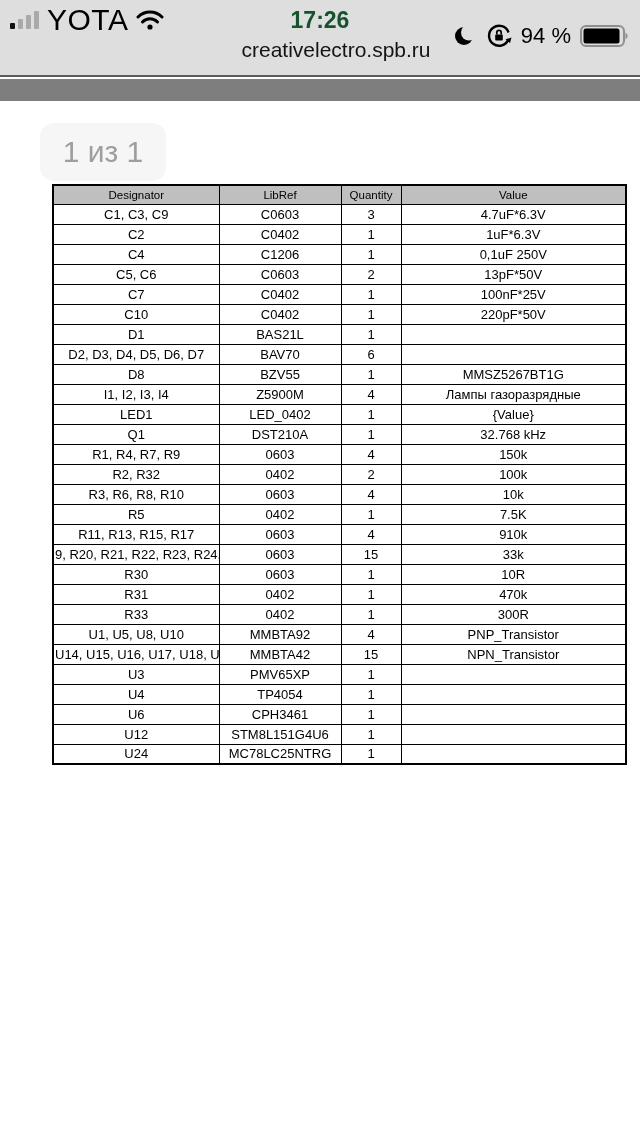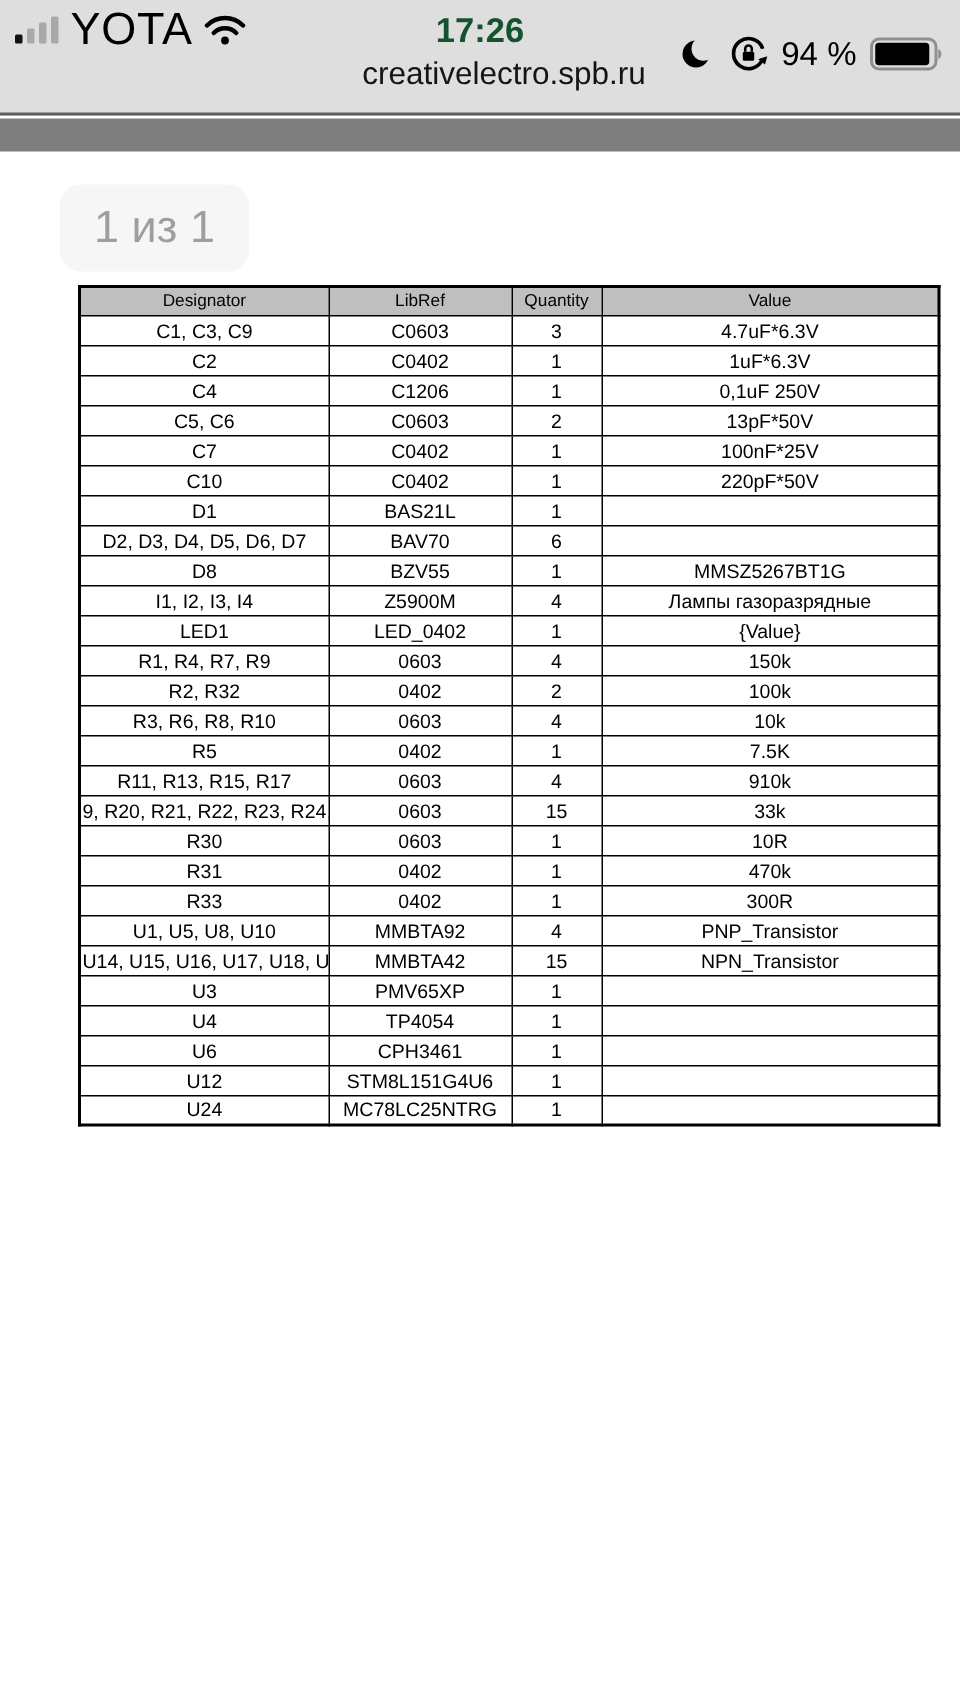--- a/index.html
+++ b/index.html
@@ -35,21 +35,21 @@
 
   
   .pager-badge {
     position: absolute; left: 40px; top: 123px; width: 126px; height: 58px;
     background: #f6f6f6; border-radius: 14px; z-index: 3;
     display: flex; align-items: center; justify-content: center;
     font-size: 30px; color: #9e9e9e;
   }
 
   
-  .bom-wrap { position: absolute; left: 52px; top: 190px; z-index: 1; border-radius: 10px; }
+  .bom-wrap { position: absolute; left: 52px; top: 184px; z-index: 1; border-radius: 10px; }
   table.bom {
     border-collapse: collapse; table-layout: fixed; width: 573px;
     border: 2px solid #000;
     font-family: "Liberation Sans", sans-serif;
   }
   table.bom col.c-designator { width: 166px; }
   table.bom col.c-libref     { width: 122px; }
   table.bom col.c-quantity   { width: 60px; }
   table.bom col.c-value      { width: 225px; }
   table.bom th {
@@ -196,20 +196,26 @@
             <td>4</td>
             <td>Лампы газоразрядные</td>
           </tr>
           <tr>
             <td>LED1</td>
             <td>LED_0402</td>
             <td>1</td>
             <td>{Value}</td>
           </tr>
           <tr>
+            <td>Q1</td>
+            <td>DST210A</td>
+            <td>1</td>
+            <td>32.768 kHz</td>
+          </tr>
+          <tr>
             <td>R1, R4, R7, R9</td>
             <td>0603</td>
             <td>4</td>
             <td>150k</td>
           </tr>
           <tr>
             <td>R2, R32</td>
             <td>0402</td>
             <td>2</td>
             <td>100k</td>

